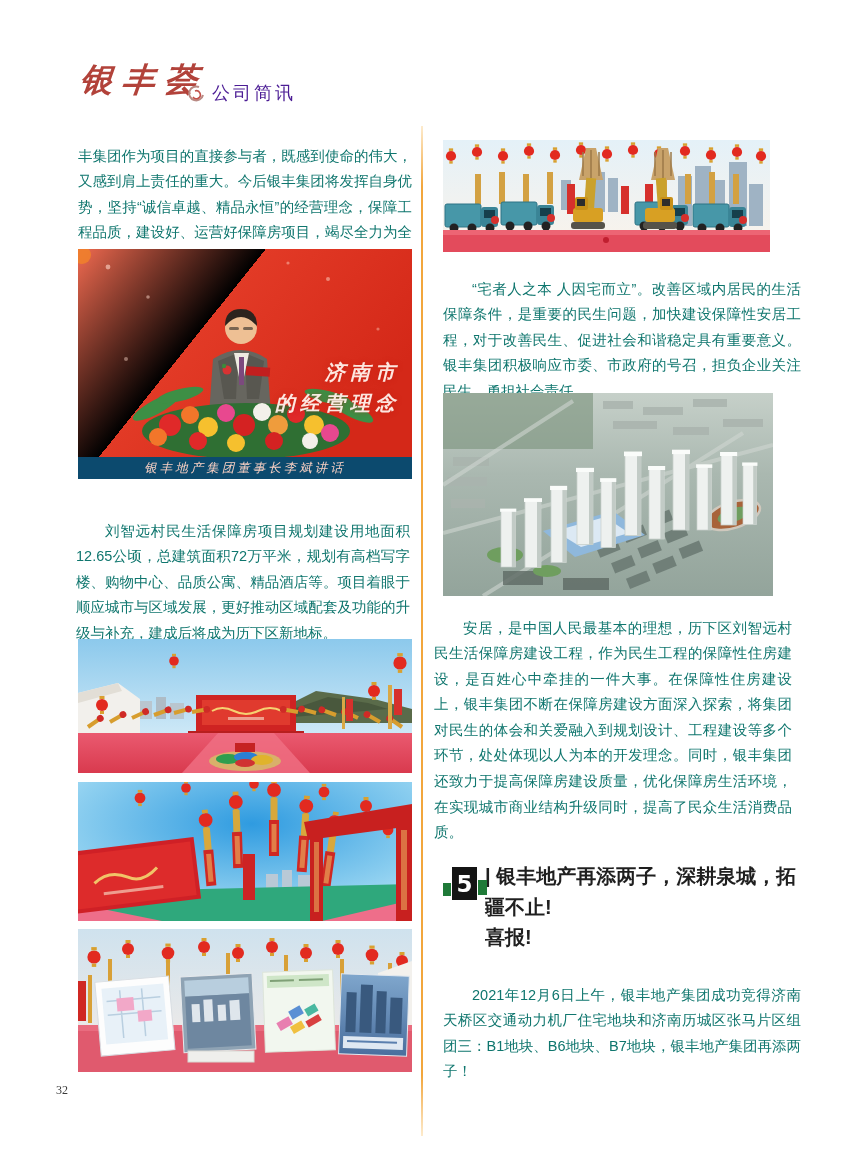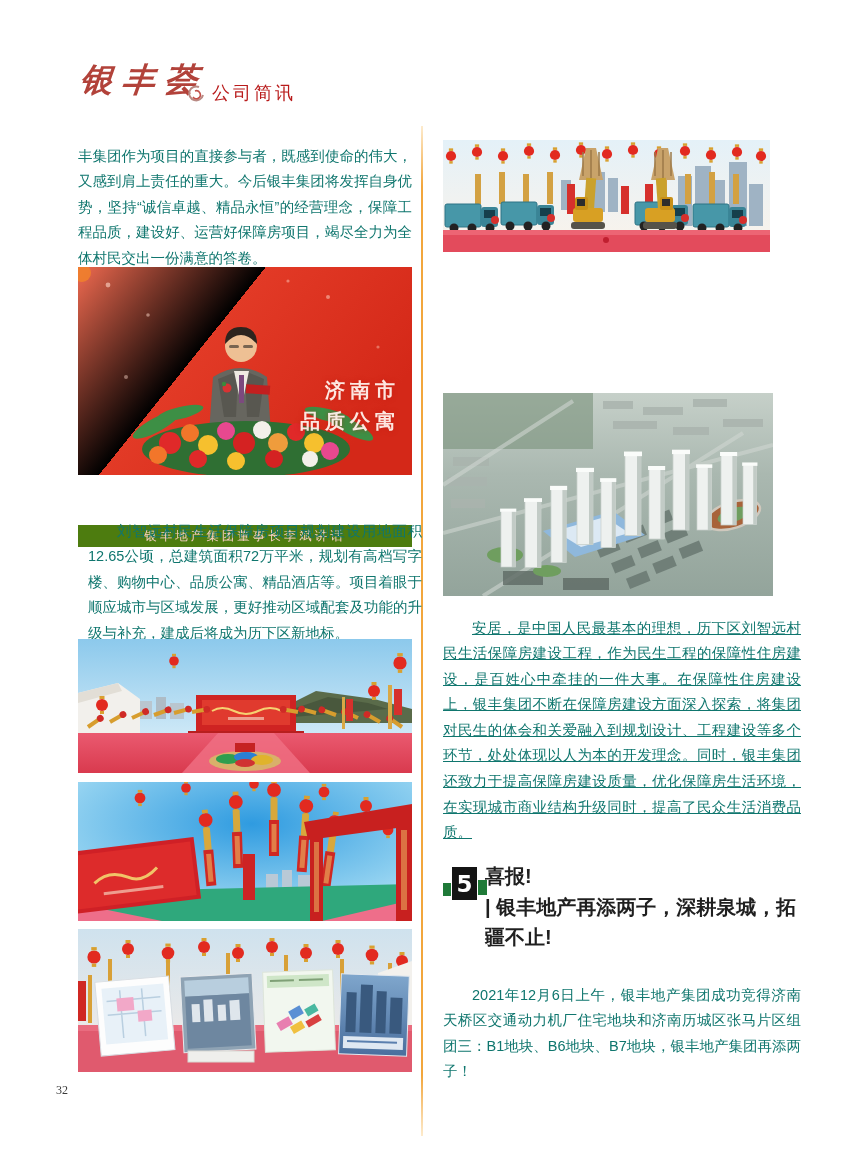--- a/index.html
+++ b/index.html
@@ -2,36 +2,36 @@
 <html><head>
 <meta charset="utf-8">
 <style>
   html,body{margin:0;padding:0;background:#e9e9e9;}
   .page{position:relative;width:850px;height:1153px;margin:0 auto;background:#ffffff;overflow:hidden;
         font-family:"Liberation Sans", sans-serif;color:#3e3e3e;}
   
   .logo{position:absolute;left:80px;top:58px;font-family:"DejaVu Serif", serif;font-style:italic;
         font-weight:bold;font-size:33px;color:#b2423a;letter-spacing:9px;transform:skewX(-6deg);}
   .swirl{position:absolute;left:186px;top:84px;}
-  .section-label{position:absolute;left:212px;top:81px;font-size:18px;color:#b91c1c;letter-spacing:3px;}
+  .section-label{position:absolute;left:212px;top:81px;font-size:18px;color:#4c1d95;letter-spacing:3px;}
   
   .divider{position:absolute;left:421px;top:126px;width:2px;height:1010px;
            background:linear-gradient(#fdebcd,#f2a63c 6%,#f2a63c 94%,#fdebcd);}
   
   .para{position:absolute;font-size:14.5px;line-height:25.6px;text-align:justify;color:#0f766e;}
   .para.indent{text-indent:2em;}
   #lp1{left:78px;top:129px;width:334px;}
-  #lp2{left:88px;top:504px;width:334px;}
+  #lp2{left:76px;top:504px;width:334px;}
   #rp1{left:443px;top:262px;width:358px;}
-  #rp2{left:443px;top:601px;width:358px;text-decoration:underline;}
+  #rp2{left:434px;top:601px;width:358px;}
   #rp3{left:443px;top:968px;width:358px;}
   
   figure{margin:0;padding:0;position:absolute;overflow:hidden;}
-  #photo-speaker{left:78px;top:267px;width:334px;height:280px;}
-  #photo-speaker .caption-bar{position:absolute;left:0;bottom:0;width:100%;height:22px;background:#4d7c0f;
+  #photo-speaker{left:78px;top:249px;width:334px;height:230px;font-style:italic;}
+  #photo-speaker .caption-bar{position:absolute;left:0;bottom:0;width:100%;height:22px;background:#0c4a6e;
       display:flex;align-items:center;justify-content:center;}
   #photo-speaker .caption-text{font-family:"Liberation Serif", serif;font-size:12.5px;letter-spacing:3px;color:#f6cfc3;}
   .overlay-text{position:absolute;right:12px;top:108px;text-align:right;color:rgba(255,241,235,.95);
       font-size:20px;font-weight:bold;letter-spacing:5px;line-height:31px;text-shadow:0 0 5px rgba(190,25,15,.55);}
   #photo-stage{left:78px;top:639px;width:334px;height:134px;}
   #photo-fisheye{left:78px;top:782px;width:334px;height:139px;}
   #photo-boards{left:78px;top:929px;width:334px;height:143px;}
   #photo-machinery{left:443px;top:140px;width:327px;height:112px;}
   #photo-aerial{left:443px;top:393px;width:330px;height:203px;}
   
@@ -116,21 +116,21 @@
           <circle cx="252" cy="184" r="9" fill="#e8488f"></circle>
         <circle cx="80" cy="188" r="9" fill="#f2762a"></circle>
           <circle cx="120" cy="192" r="9" fill="#e02929"></circle>
         <circle cx="158" cy="194" r="9" fill="#f6c02e"></circle>
           <circle cx="196" cy="192" r="9" fill="#d42222"></circle>
         <circle cx="232" cy="192" r="8" fill="#f3f0ea"></circle>
       </g>
     </svg>
     <div class="overlay-text">
       <div>济南市</div>
-      <div>品质公寓</div>
+      <div>的经营理念</div>
     </div>
     <div class="caption-bar">
       <span class="caption-text">银丰地产集团董事长李斌讲话</span>
     </div>
   </figure>
 
   <p class="para indent" id="lp2">刘智远村民生活保障房项目规划建设用地面积12.65公顷，总建筑面积72万平米，规划有高档写字楼、购物中心、品质公寓、精品酒店等。项目着眼于顺应城市与区域发展，更好推动区域配套及功能的升级与补充，建成后将成为历下区新地标。</p>
 
   <figure id="photo-stage">
     <svg width="334" height="134" viewBox="0 0 334 134">
@@ -414,20 +414,21 @@
         <rect x="145" y="57" width="13" height="13" rx="2" fill="#c89018"></rect>
           <rect x="147" y="59" width="8" height="7" fill="#2c2c2c"></rect>
         <rect x="128" y="82" width="34" height="7" rx="3" fill="#55524a"></rect>
       </g>
       <rect x="0" y="90" width="327" height="22" fill="#e34b5c"></rect>
       <rect x="0" y="90" width="327" height="5" fill="#ef6b7a" opacity=".8"></rect>
       <circle cx="163" cy="100" r="3" fill="#c01f30"></circle>
     </svg>
   </figure>
 
+  <p class="para indent" id="rp1">“宅者人之本 人因宅而立”。改善区域内居民的生活保障条件，是重要的民生问题，加快建设保障性安居工程，对于改善民生、促进社会和谐稳定具有重要意义。银丰集团积极响应市委、市政府的号召，担负企业关注民生、勇担社会责任。</p>
 
   <figure id="photo-aerial">
     <svg width="330" height="203" viewBox="0 0 330 203">
       <defs>
         <linearGradient id="aer" x1="0" y1="0" x2="0" y2="1">
           <stop offset="0" stop-color="#c6d0c9"></stop>
             <stop offset="0.4" stop-color="#aab8b0"></stop>
             <stop offset="1" stop-color="#93a49b"></stop>
         </linearGradient>
         <g id="tower">
@@ -491,21 +492,21 @@
 
   <p class="para indent" id="rp2">安居，是中国人民最基本的理想，历下区刘智远村民生活保障房建设工程，作为民生工程的保障性住房建设，是百姓心中牵挂的一件大事。在保障性住房建设上，银丰集团不断在保障房建设方面深入探索，将集团对民生的体会和关爱融入到规划设计、工程建设等多个环节，处处体现以人为本的开发理念。同时，银丰集团还致力于提高保障房建设质量，优化保障房生活环境，在实现城市商业结构升级同时，提高了民众生活消费品质。</p>
 
   <div class="news-header">
     <div class="badge">
       <span class="g1"></span>
       <span class="num">5</span>
       <span class="g2"></span>
     </div>
     <div class="news-title">
+      <div>| 银丰地产再添两子，深耕泉城，拓疆不止!</div>
       <div>喜报!</div>
-      <div>| 银丰地产再添两子，深耕泉城，拓疆不止!</div>
     </div>
   </div>
 
   <p class="para indent" id="rp3">2021年12月6日上午，银丰地产集团成功竞得济南天桥区交通动力机厂住宅地块和济南历城区张马片区组团三：B1地块、B6地块、B7地块，银丰地产集团再添两子！</p>
 
   <div class="page-number">32</div>
 </div>
 
 </body></html>

